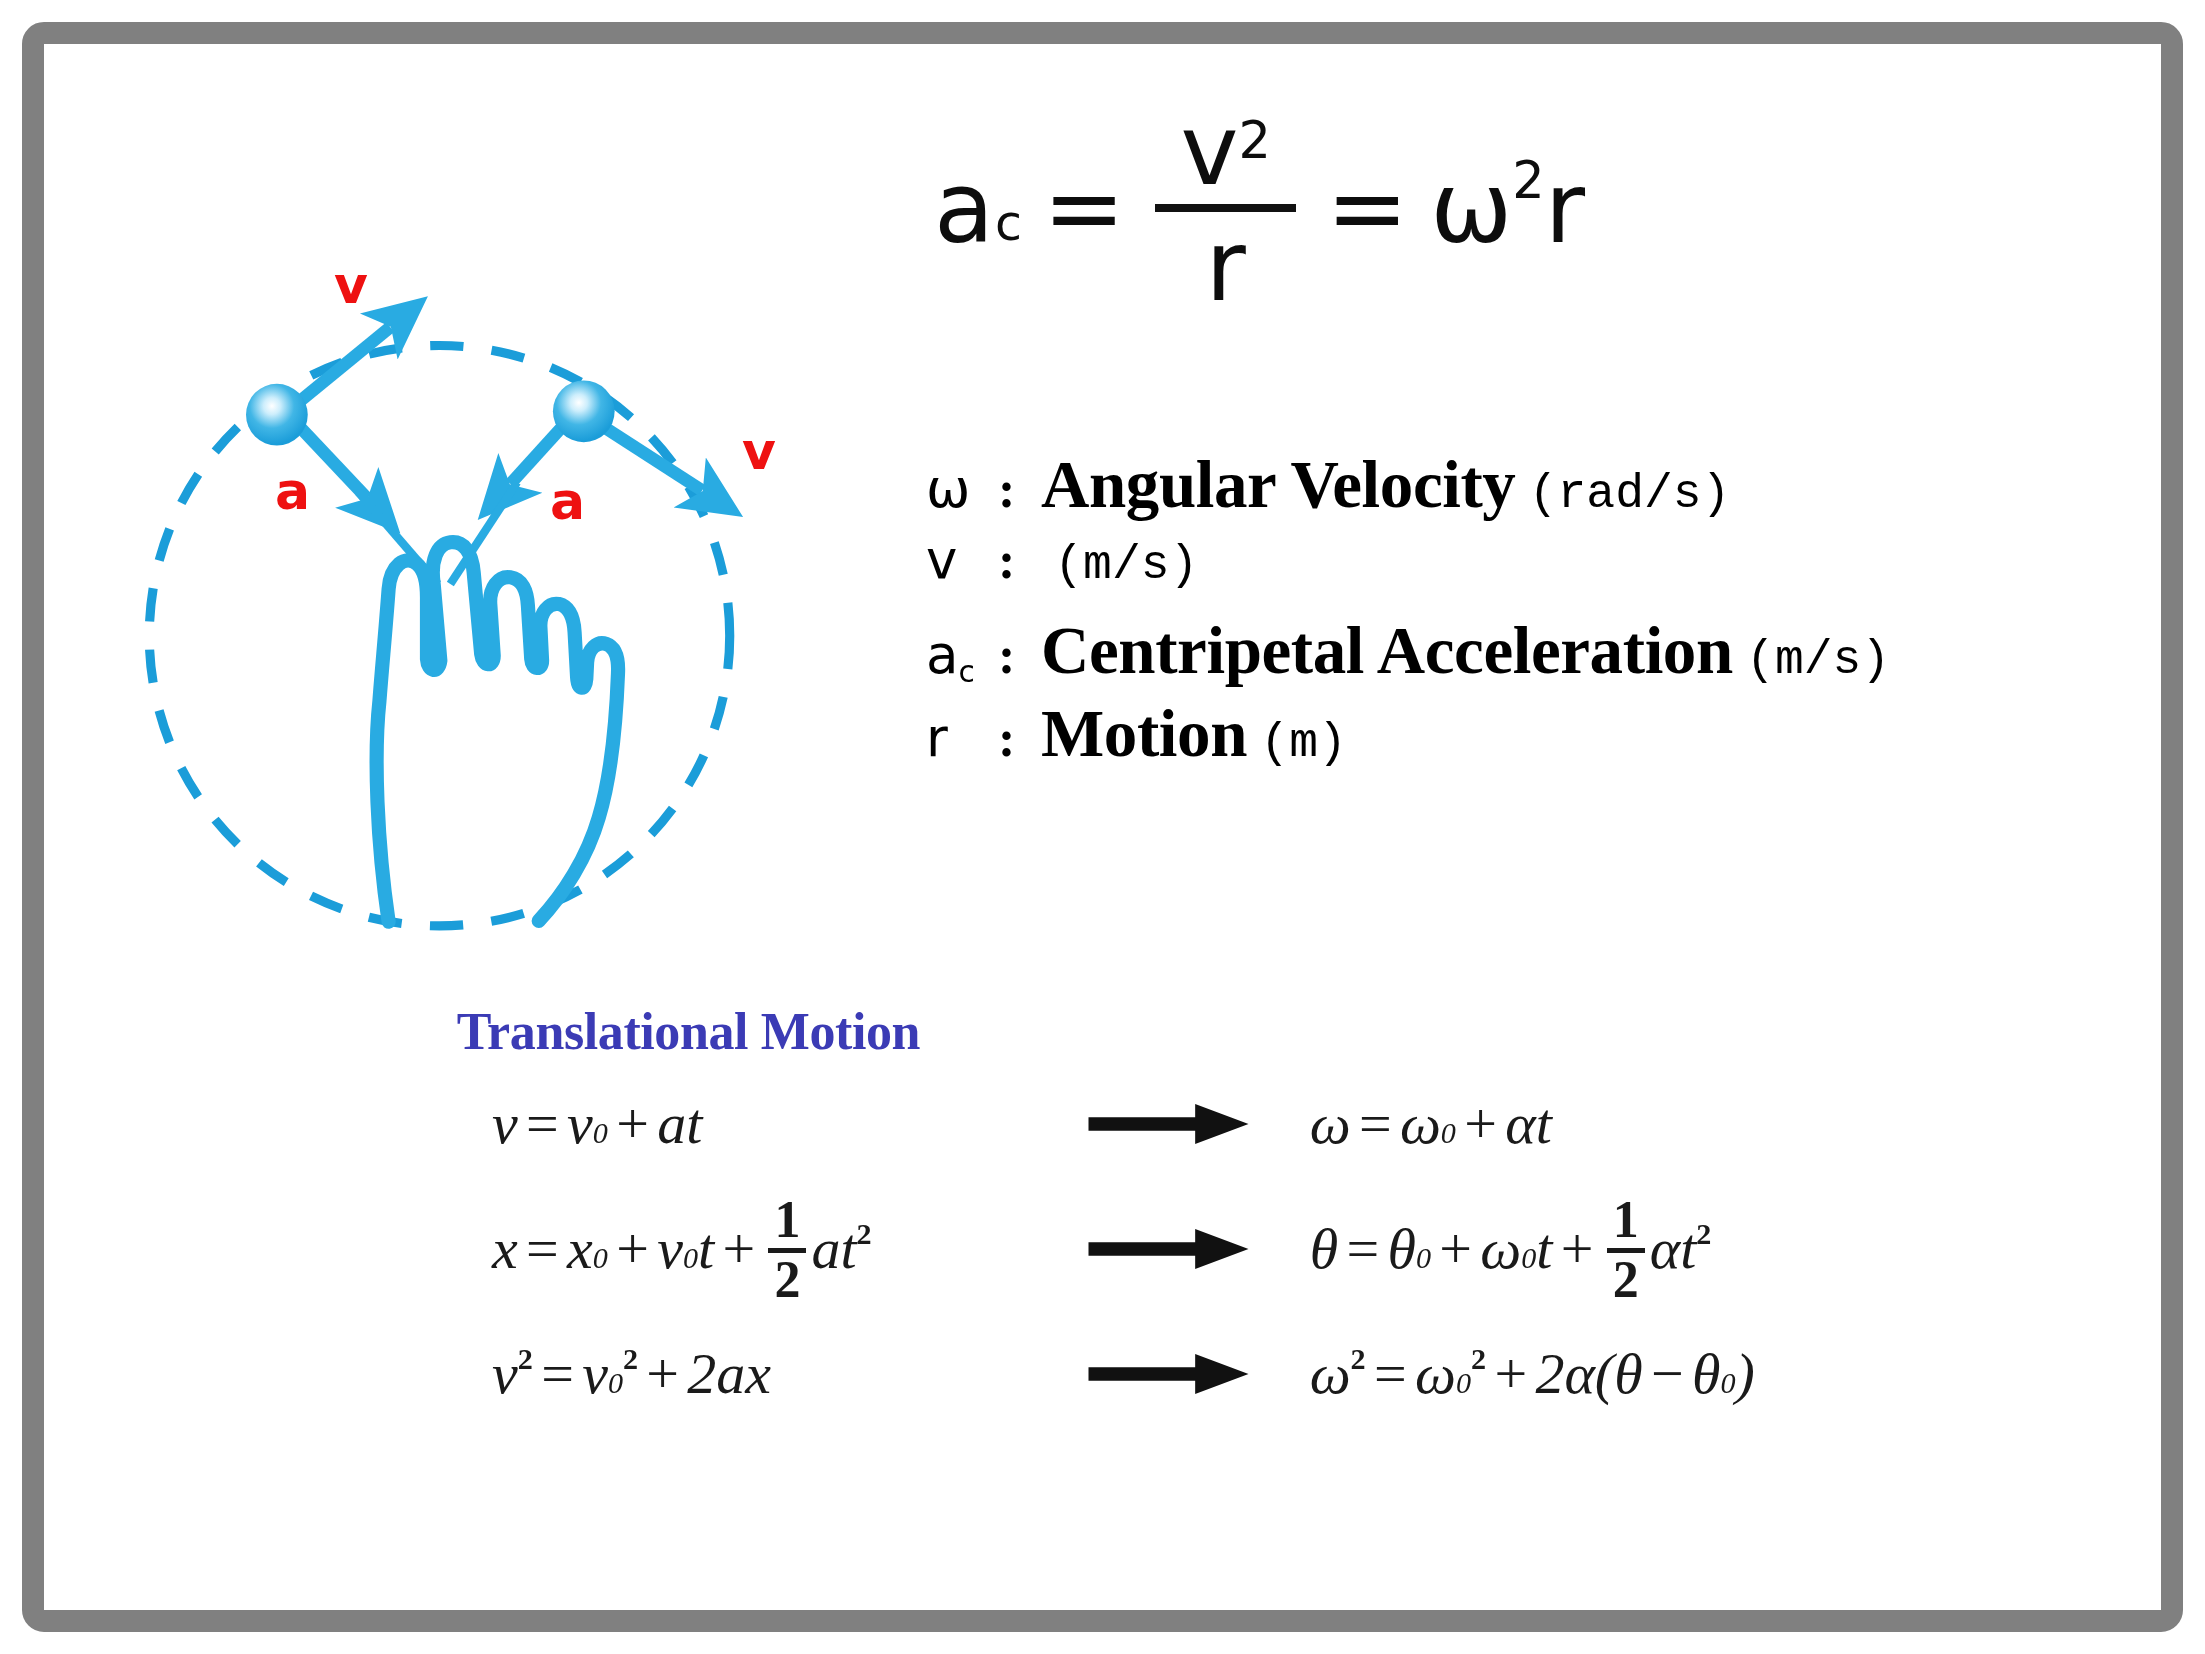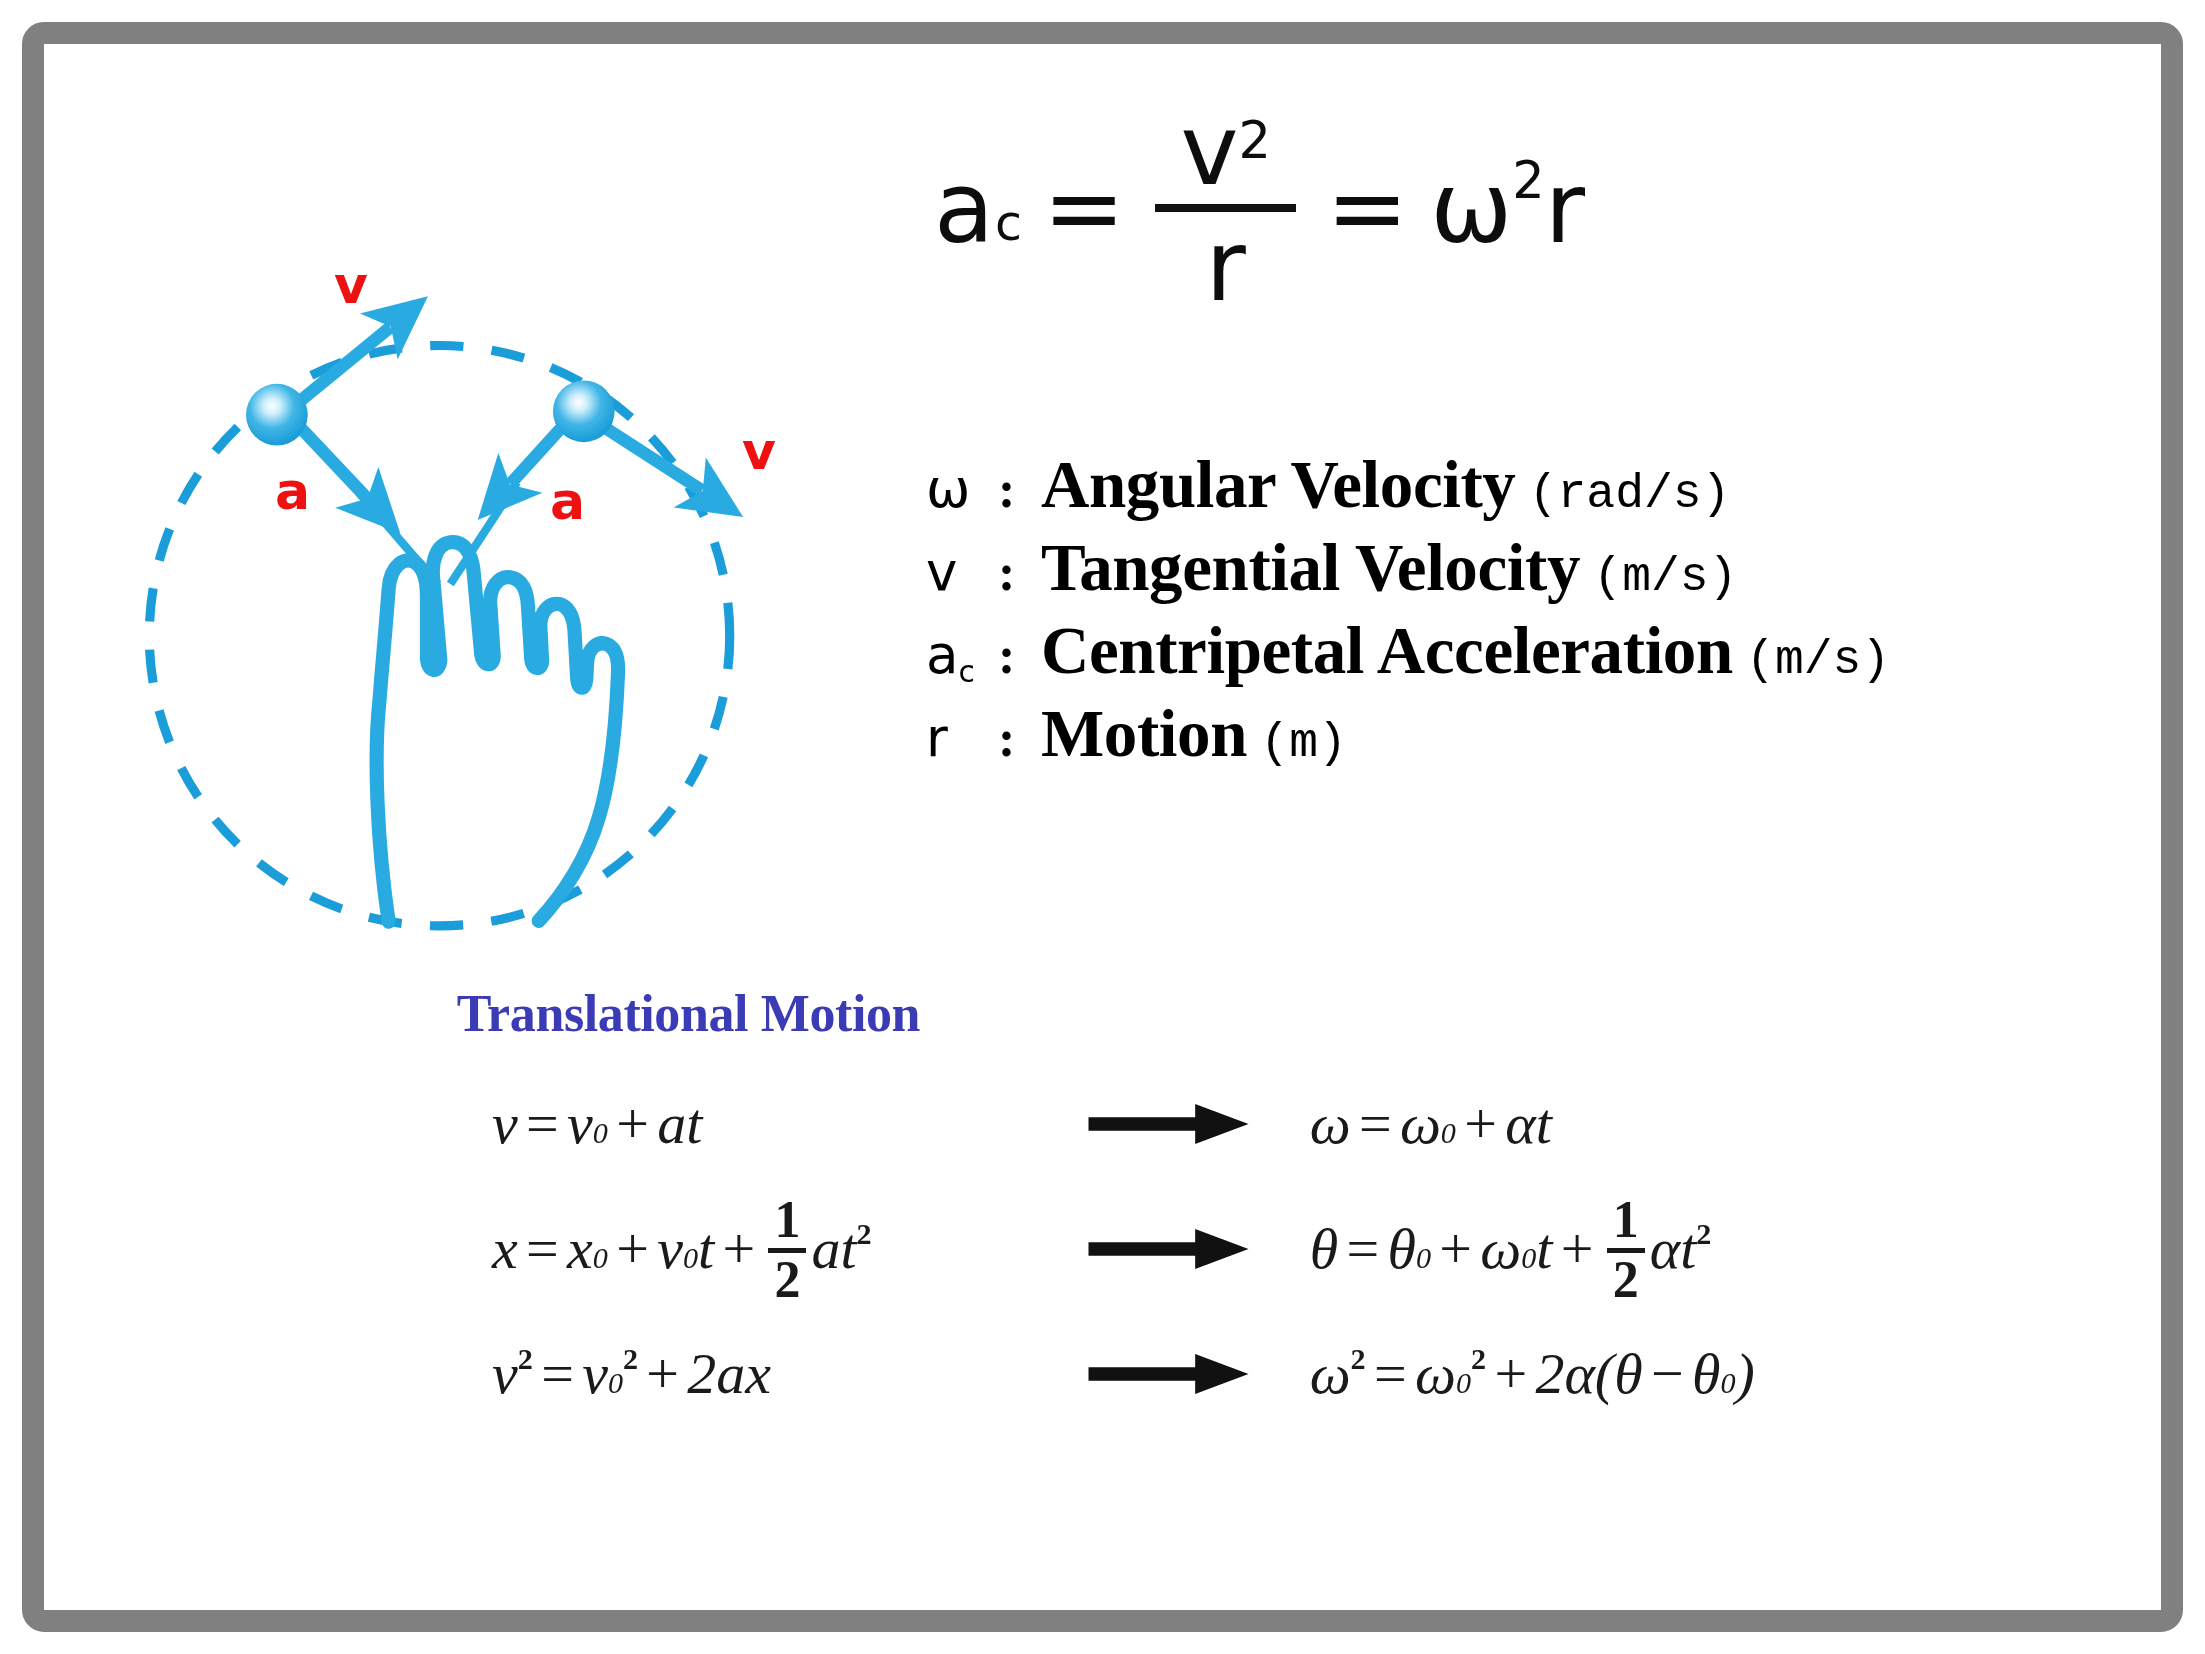--- a/index.html
+++ b/index.html
@@ -129,21 +129,21 @@
 
   
   #kin-table {
     position: absolute;
     left: 450px;
     top: 984px;
     width: 1468px;
   }
   .kin-head {
     display: flex;
-    align-items: flex-start;
+    align-items: flex-end;
     height: 77px;
     gap: 28px;
   }
   .kin-head-cell {
     font-family: "Liberation Serif", serif;
     font-weight: 700;
     font-size: 52px;
     color: #3b3bb5;
     letter-spacing: -0.4px;
   }
@@ -300,21 +300,20 @@
     <div class="legend-row">
       <span class="legend-sym">ω</span>
       <span class="legend-colon">:</span>
       <span class="legend-name">Angular Velocity</span>
       <span class="legend-unit">(rad/s)</span>
     </div>
 
     <div class="legend-row">
       <span class="legend-sym">v</span>
       <span class="legend-colon">:</span>
-      <span class="legend-name">Tangential Velocity</span>
       <span class="legend-unit">(m/s)</span>
     </div>
 
     <div class="legend-row">
       <span class="legend-sym"><span>a</span><span class="sub">c</span></span>
       <span class="legend-colon">:</span>
       <span class="legend-name">Centripetal Acceleration</span>
       <span class="legend-unit">(m/s)</span>
     </div>
 

